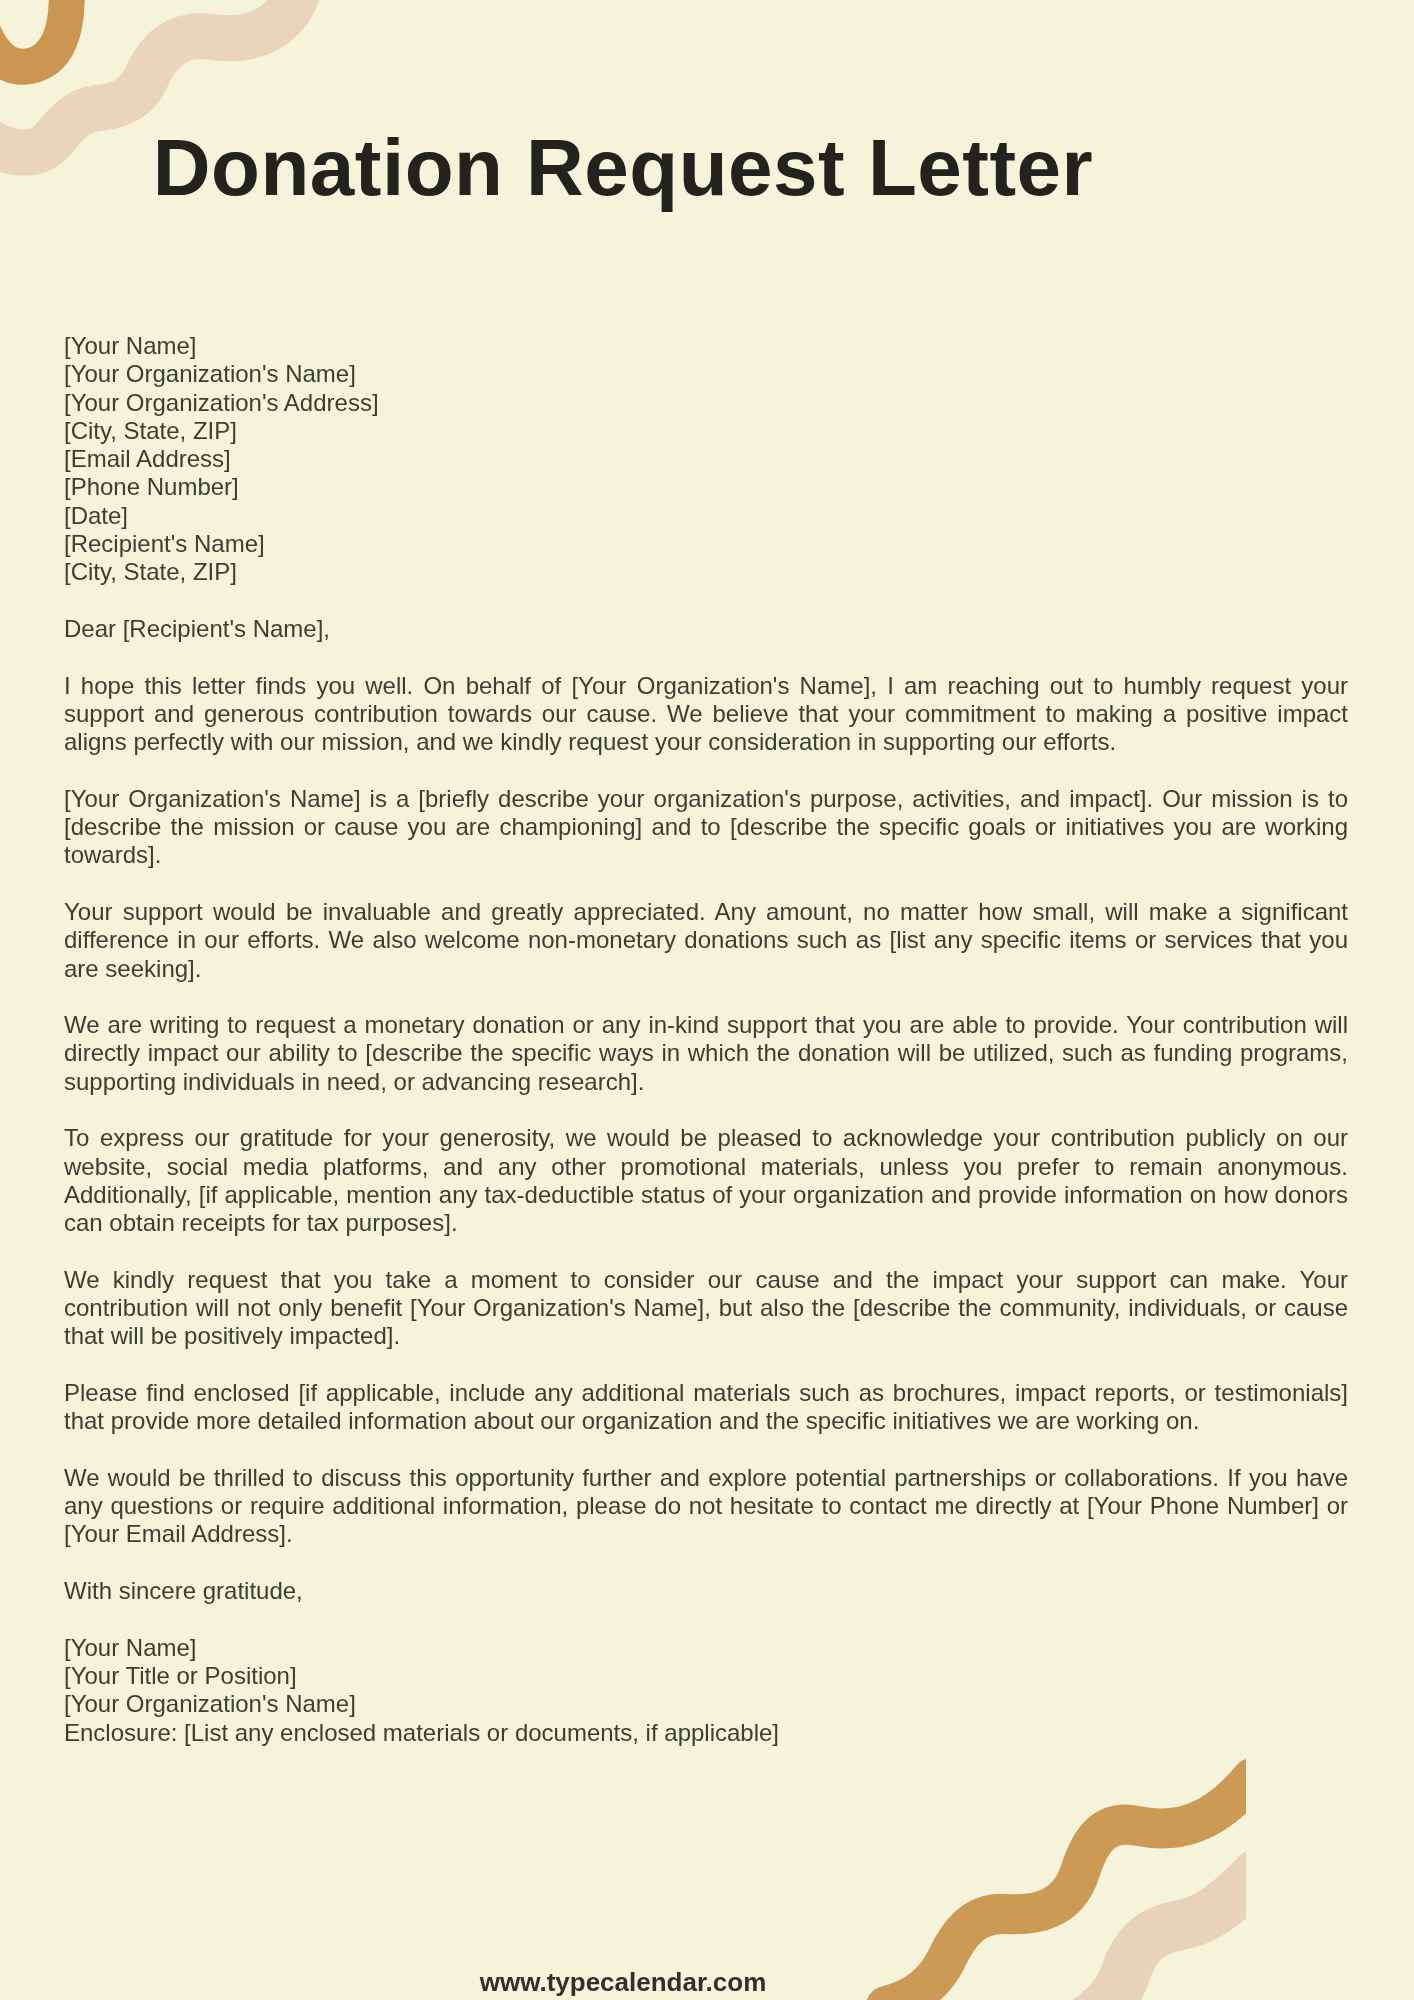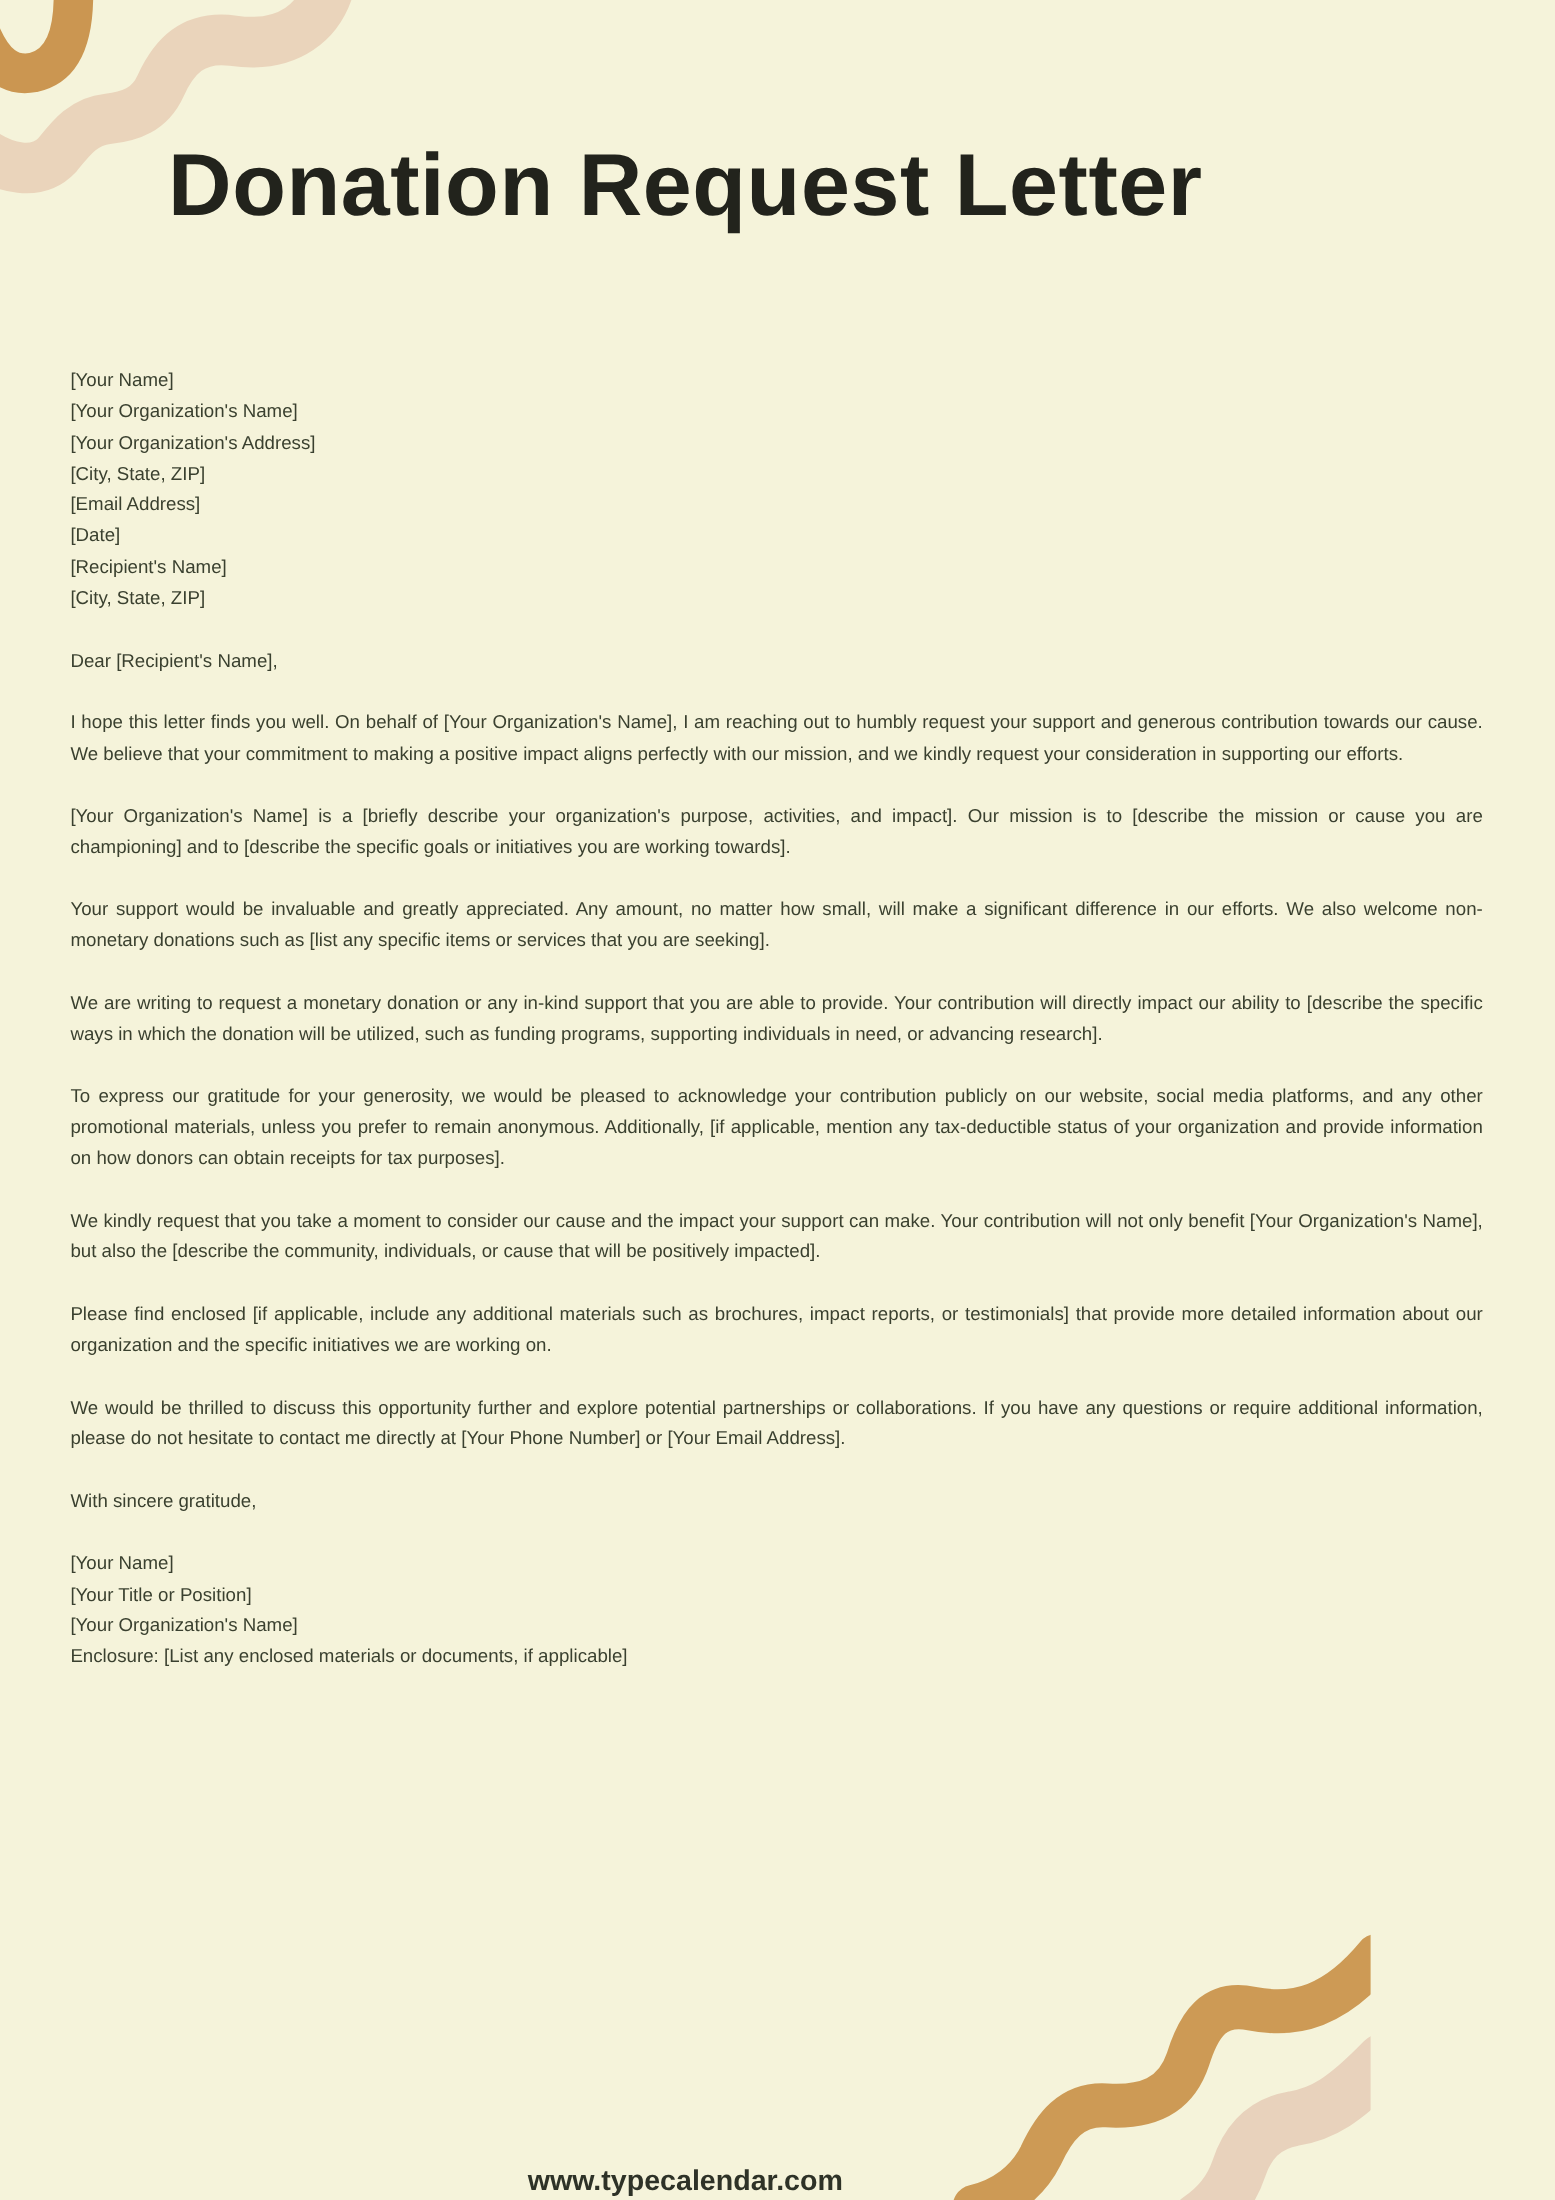--- a/index.html
+++ b/index.html
@@ -44,21 +44,21 @@
     letter-spacing: 0.5px;
     color: #22231c;
   }
   
   .letter {
     position: absolute;
     top: 332px;
     left: 64px;
     width: 1284px;
     color: #3a402f;
-    font-size: 17px;
+    font-size: 24px;
     line-height: 28.3px;
   }
   .letter .block {
     margin: 0 0 28.3px 0;
   }
   .letter p.para {
     margin: 0 0 28.3px 0;
     text-align: justify;
     text-justify: inter-word;
   }
@@ -97,20 +97,21 @@
   <h1 class="doc-title">Donation Request Letter</h1>
 
   <div class="letter">
 
     <div class="block">
         <div class="line">[Your Name]</div>
         <div class="line">[Your Organization's Name]</div>
         <div class="line">[Your Organization's Address]</div>
         <div class="line">[City, State, ZIP]</div>
         <div class="line">[Email Address]</div>
+        <div class="line">[Phone Number]</div>
         <div class="line">[Date]</div>
         <div class="line">[Recipient's Name]</div>
         <div class="line">[City, State, ZIP]</div>
       </div>
 
     <div class="block line">Dear [Recipient's Name],</div>
 
     <div>
         <p class="para">I hope this letter finds you well. On behalf of [Your Organization's Name], I am reaching out to humbly request your support and generous contribution towards our cause. We believe that your commitment to making a positive impact aligns perfectly with our mission, and we kindly request your consideration in supporting our efforts.</p>
         <p class="para">[Your Organization's Name] is a [briefly describe your organization's purpose, activities, and impact]. Our mission is to [describe the mission or cause you are championing] and to [describe the specific goals or initiatives you are working towards].</p>

